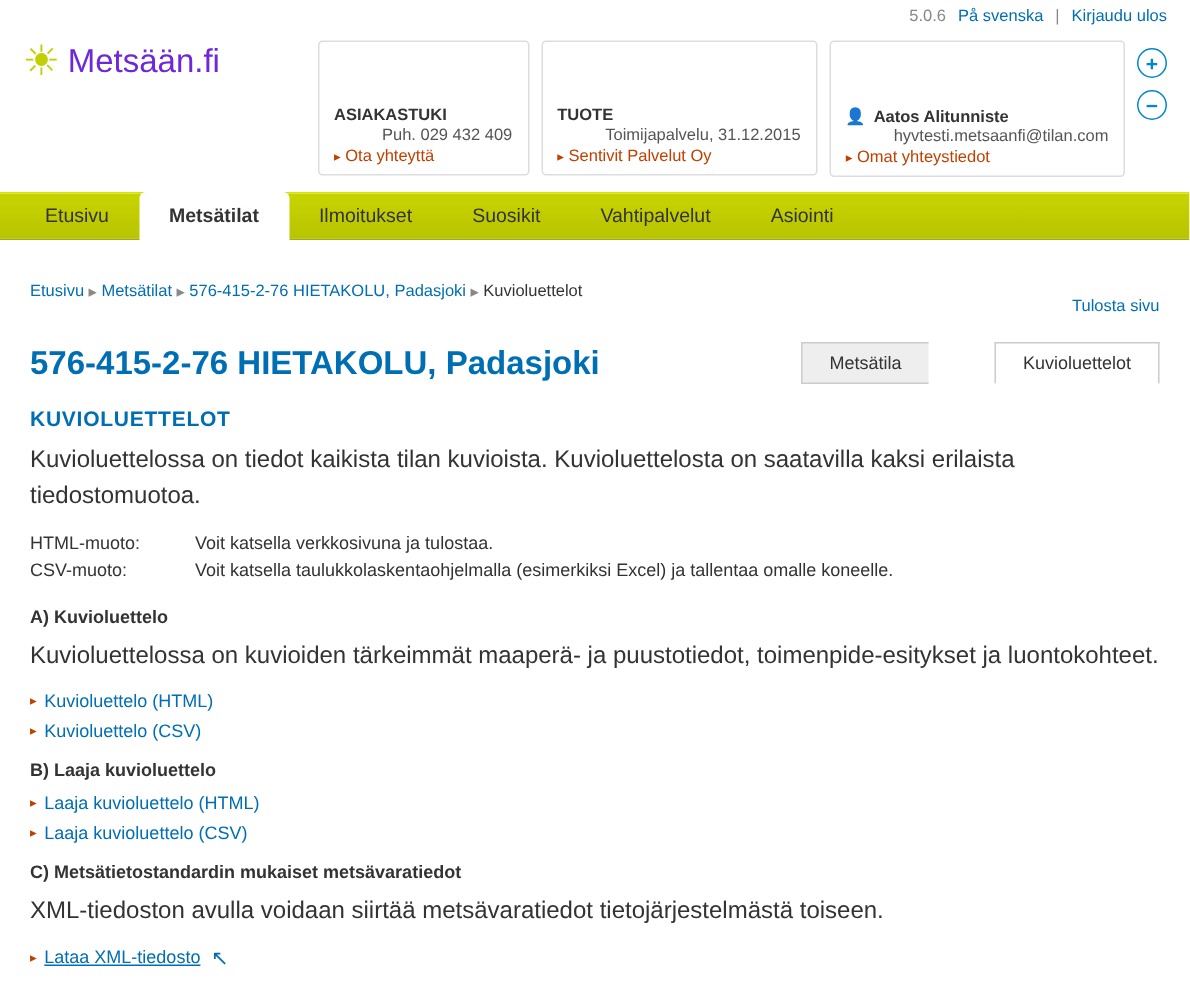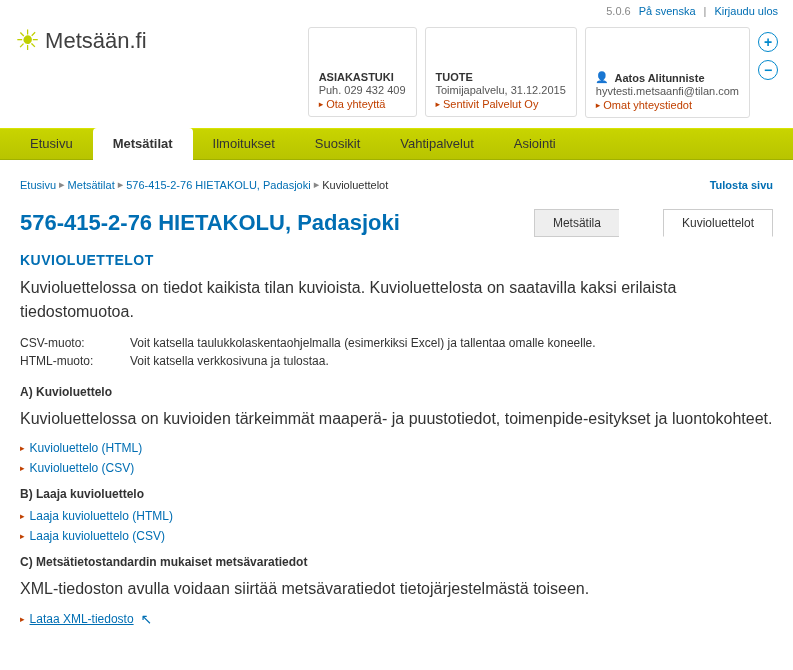--- a/index.html
+++ b/index.html
@@ -5,37 +5,37 @@
     * { margin: 0; padding: 0; box-sizing: border-box; }
     body { font-family: Arial, sans-serif; font-size: 12px; color: #333; background: #fff; width: 793px; }
     .container { width: 793px; }
     .top-bar { display: flex; justify-content: flex-end; align-items: center; padding: 5px 15px; gap: 8px; font-size: 11px; }
     .top-bar a { color: #006eb3; text-decoration: none; }
     .top-bar-version { color: #888; }
     .top-bar-sep { color: #888; }
     .header { display: flex; align-items: flex-start; padding: 5px 15px 10px; gap: 10px; }
     .logo-wrap { display: flex; align-items: center; gap: 5px; }
     .logo-sun { color: #c0d000; font-size: 28px; line-height: 1; }
-    .logo-text { font-size: 22px; color: #404040; font-weight: normal; }
+    .logo-text { font-size: 22px; color: #6d28d9; font-weight: normal; }
     .info-boxes { display: flex; gap: 8px; margin-left: auto; align-items: flex-start; }
     .info-box { border: 1px solid #ddd; border-radius: 3px; padding: 6px 10px; min-width: 100px; background: #fff; position: relative; }
     .info-box-title { font-weight: bold; font-size: 11px; display: flex; align-items: center; gap: 5px; margin-top: 37px; }
-    .info-box-sub { font-size: 11px; color: #555; margin-top: 1px; }
+    .info-box-sub { font-size: 11px; color: #555; margin-top: 1px; margin-left: 32px; }
     .info-box-link { font-size: 11px; color: #c04000; margin-top: 2px; display: flex; align-items: center; gap: 3px; }
     .arrow-icon { color: #c04000; font-size: 9px; }
     .zoom-col { display: flex; flex-direction: column; gap: 8px; padding-top: 5px; }
     .zoom-btn { width: 20px; height: 20px; border: 1px solid #0088cc; border-radius: 50%; color: #0088cc; display: flex; align-items: center; justify-content: center; font-size: 14px; font-weight: bold; cursor: pointer; }
     .nav { background: linear-gradient(#c8d400, #b8c400); display: flex; align-items: flex-end; padding: 0 10px; height: 32px; border-top: 1px solid #d8e400; border-bottom: 1px solid #a0b000; }
     .nav-item { padding: 8px 20px; color: #333; font-size: 13px; cursor: pointer; position: relative; }
     .nav-item.active { background: #fff; border-top-left-radius: 4px; border-top-right-radius: 4px; font-weight: bold; margin-bottom: -1px; padding-bottom: 9px; }
     .content { padding: 10px 20px 20px; }
     .breadcrumb { font-size: 11px; padding: 8px 0; display: flex; gap: 3px; align-items: center; }
     .breadcrumb a { color: #006eb3; text-decoration: none; }
     .breadcrumb-sep { color: #888; }
-    .breadcrumb .print-link { margin-left: auto; color: #006eb3; font-weight: bold; }
+    .breadcrumb .print-link { margin-left: auto; color: #006eb3; font-weight: normal; margin-top: 20px; }
     .page-title-row { display: flex; align-items: center; margin: 10px 0; }
     .page-title { color: #006eb3; font-size: 22px; font-weight: bold; }
     .tabs { margin-left: auto; display: flex; gap: 44px; }
     .tab { padding: 6px 18px; border: 1px solid #ccc; background: #eee; font-size: 12px; cursor: pointer; }
     .tab.active { background: #fff; border-bottom: 1px solid #fff; }
     .tab:first-child { border-right: none; }
     .section-title { color: #006eb3; font-size: 14px; font-weight: bold; margin: 15px 0 8px; letter-spacing: 0.5px; }
     .para { font-size: 16px; line-height: 1.5; margin-bottom: 10px; }
     .format-list { margin-bottom: 15px; }
     .format-row { display: flex; font-size: 12px; line-height: 1.5; }
@@ -132,26 +132,26 @@
         <div class="tab">Metsätila</div>
         <div class="tab active">Kuvioluettelot</div>
       </div>
     </div>
 
     <div class="section-title">KUVIOLUETTELOT</div>
     <div class="para">Kuvioluettelossa on tiedot kaikista tilan kuvioista. Kuvioluettelosta on saatavilla kaksi erilaista tiedostomuotoa.</div>
 
     <div class="format-list">
       <div class="format-row">
+        <div class="format-label">HTML-muoto:</div>
+        <div>Voit katsella verkkosivuna ja tulostaa.</div>
+      </div>
+      <div class="format-row">
         <div class="format-label">CSV-muoto:</div>
         <div>Voit katsella taulukkolaskentaohjelmalla (esimerkiksi Excel) ja tallentaa omalle koneelle.</div>
-      </div>
-      <div class="format-row">
-        <div class="format-label">HTML-muoto:</div>
-        <div>Voit katsella verkkosivuna ja tulostaa.</div>
       </div>
     </div>
 
     <div class="sub-heading">A) Kuvioluettelo</div>
     <div class="para">Kuvioluettelossa on kuvioiden tärkeimmät maaperä- ja puustotiedot, toimenpide-esitykset ja luontokohteet.</div>
     <div class="link-list">
       <div class="link-item">
         <span class="arrow-icon">▸</span>
         <span>Kuvioluettelo (HTML)</span>
       </div>

